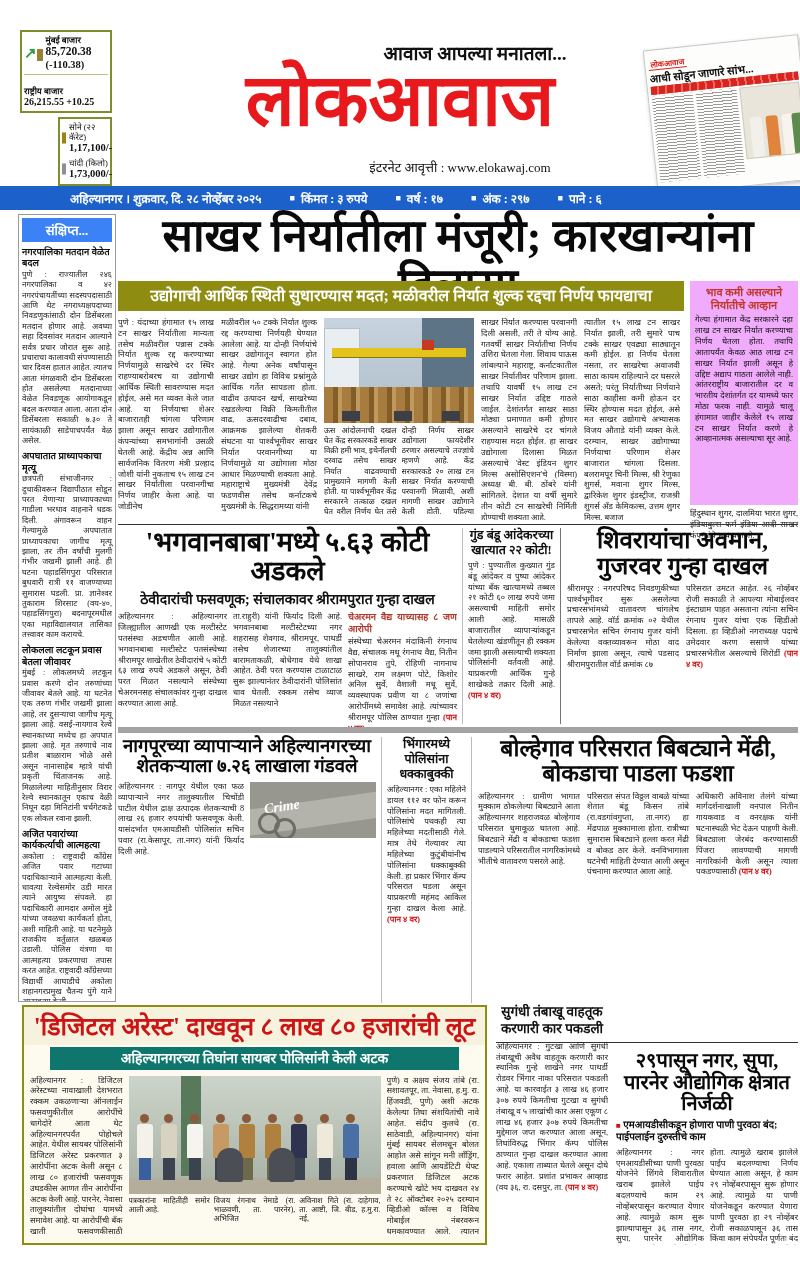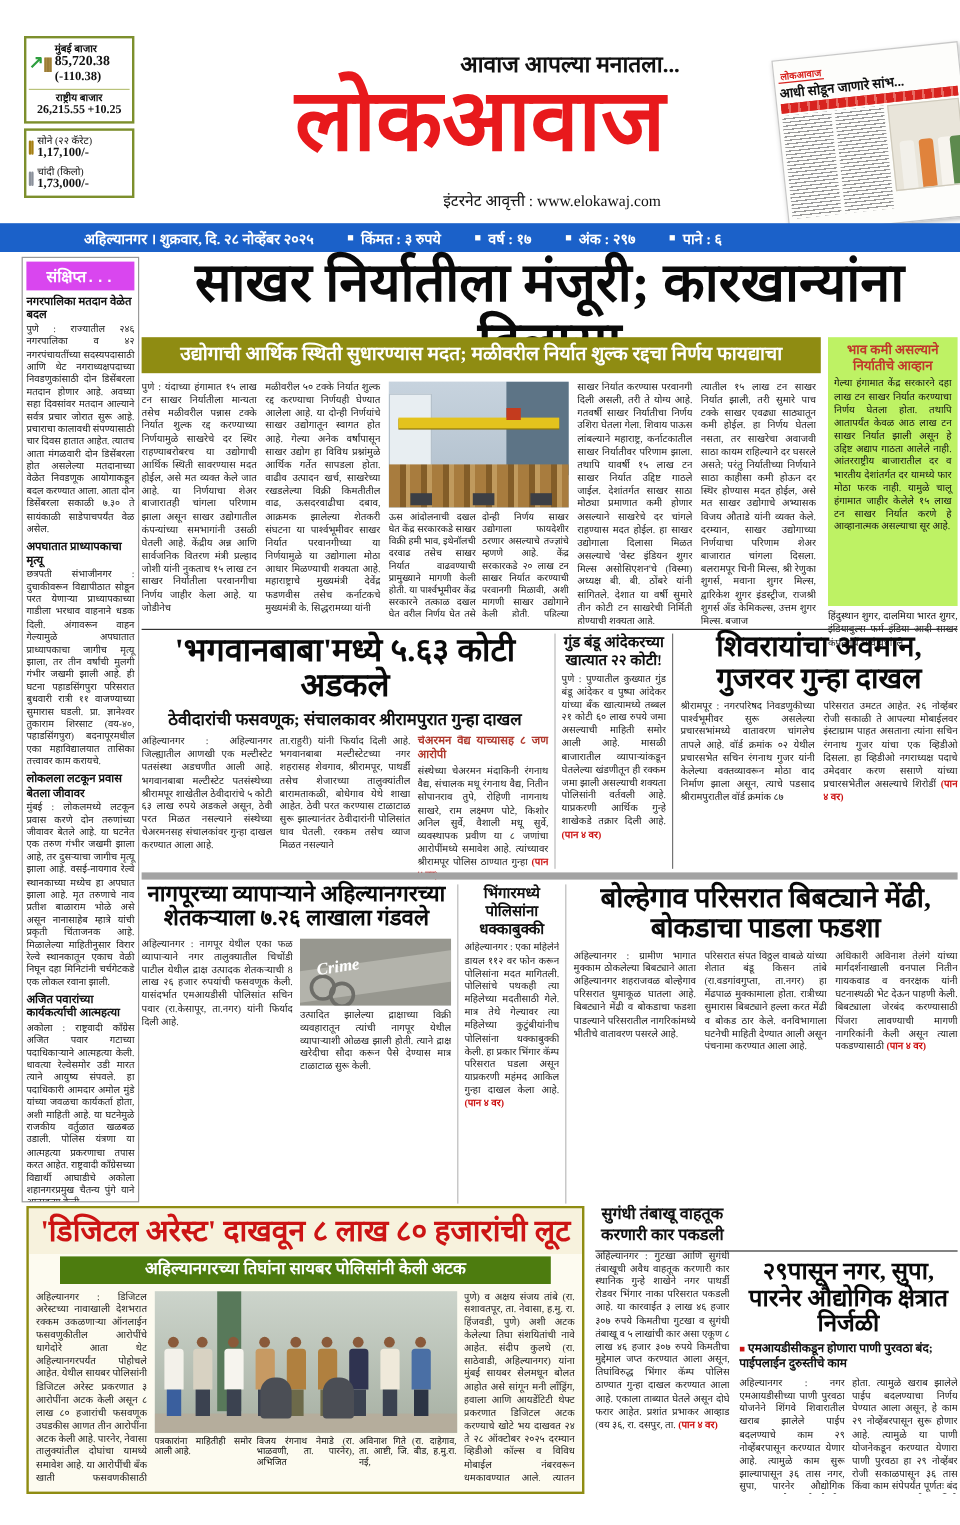--- a/index.html
+++ b/index.html
@@ -5,21 +5,21 @@
   html,body{margin:0;padding:0;background:#ffffff;}
   #page{position:relative;width:800px;height:1271px;background:#fff;overflow:hidden;
         font-family:"Liberation Serif",serif;color:#111;}
   .b{font-weight:bold;}
   .col{font-size:8.2px;line-height:1.32;text-align:justify;overflow:hidden;color:#1c1c1c;}
   .cont{color:#cc1111;font-weight:bold;}
   .hl{font-weight:bold;color:#0a0a0a;text-align:center;line-height:1.08;}
   
   .mbox{position:absolute;left:20px;top:30px;width:92px;}
   .mcell{border:2px solid #7d8f2d;background:#fff;padding:3px 2px;font-size:8.5px;line-height:1.2;}
-  .mcell+.mcell{margin-top:4px;}
+  .mcell+.mcell{margin-top:4px;margin-left:38px;}
   .mrow{display:flex;align-items:center;gap:3px;}
   .goldbar,.silverbar{width:22px;height:5px;border-radius:1px;margin:1px 0;}
   .goldbar{background:linear-gradient(#f3d95c,#caa01f);border:1px solid #a57f12;}
   .silverbar{background:linear-gradient(#e3e6ea,#a9afb8);border:1px solid #8b919b;}
   
   .tagline{position:absolute;left:330px;top:40px;width:290px;text-align:center;font-size:19px;font-weight:bold;}
   .masthead{position:absolute;left:130px;top:56px;width:540px;text-align:center;
             font-size:72px;font-weight:bold;color:#e8191c;line-height:1.25;}
   .webline{position:absolute;left:300px;top:158px;width:320px;text-align:center;font-size:13px;}
   
@@ -34,28 +34,28 @@
   .tphoto{width:58px;height:70px;background:#e9e5da;position:relative;overflow:hidden;border:1px solid #cfcabc;}
   .tp{position:absolute;bottom:0;width:12px;height:40px;border-radius:3px 3px 0 0;}
   
   .datebar{position:absolute;left:0;top:186px;width:800px;height:24px;background:#1b61c9;color:#fff;
            display:flex;align-items:center;font-size:12px;font-weight:bold;}
   .datebar .seg{white-space:nowrap;}
   .datebar .bullet{margin:0 6px 0 28px;font-size:9px;}
   
   .brief{position:absolute;left:18px;top:214px;width:98px;height:788px;border:1px solid #9a9a9a;
          padding:3px;box-sizing:border-box;overflow:hidden;background:#fff;}
-  .brief-h{background:#d946ef;color:#fff;font-weight:bold;font-size:13px;text-align:center;padding:3px 0;margin-bottom:4px;font-family:Liberation Mono, monospace;}
+  .brief-h{background:#3b82f6;color:#fff;font-weight:bold;font-size:13px;text-align:center;padding:3px 0;margin-bottom:4px;}
   .brief-t{font-size:9.5px;font-weight:bold;line-height:1.2;margin-top:5px;}
   .brief-b{font-size:8px;line-height:1.3;text-align:justify;color:#1c1c1c;}
   
   .lead-hl{position:absolute;left:116px;top:212px;width:684px;font-size:45px;}
   .lead-sub{position:absolute;left:118px;top:281px;width:566px;height:30px;background:#8f8c12;color:#fff;
             font-weight:bold;font-size:16px;text-align:center;line-height:30px;overflow:hidden;}
-  .sidebox{position:absolute;left:690px;top:281px;width:108px;height:224px;background:#bef264;
+  .sidebox{position:absolute;left:690px;top:281px;width:108px;height:224px;background:#f0abfc;
            padding:5px;box-sizing:border-box;overflow:hidden;}
   .sidebox-t{color:#c0392b;font-weight:bold;font-size:11px;text-align:center;line-height:1.2;margin-bottom:3px;}
   .sidebox-b{font-size:8.2px;line-height:1.32;text-align:justify;}
   .sidefoot{position:absolute;left:690px;top:509px;width:108px;font-size:8.2px;line-height:1.32;text-align:justify;}
   .lead-body{position:absolute;left:118px;top:318px;width:566px;height:202px;display:flex;gap:7px;}
   .lead-body .c{width:96px;height:202px;}
   .photowrap{width:150px;}
   .factory{width:150px;height:105px;position:relative;overflow:hidden;background:linear-gradient(#c7d3de,#aebdca);}
   .f-bldg{position:absolute;right:0;top:0;width:52px;height:78px;background:#5d7purple486;background:#5d7486;}
   .f-bldg2{position:absolute;left:0;top:10px;width:34px;height:60px;background:#e8eef2;border:1px solid #b5c1cb;}
@@ -94,21 +94,21 @@
   .b3m{width:90px;border-right:1px solid #bbb;padding:0 5px;box-sizing:border-box;}
   .b3m-hl{font-size:12.5px;line-height:1.2;text-align:center;font-weight:bold;margin-bottom:3px;}
   .b3m .col{height:215px;}
   .b3r{flex:1;padding-left:6px;}
   .b3r-hl{font-size:23px;}
   .b3rcols{display:flex;gap:7px;margin-top:5px;height:200px;}
   .b3rcols .col{flex:1;}
   
   .dbox{position:absolute;left:22px;top:1005px;width:465px;height:240px;border:2px solid #8f8c12;background:#fdfbf0;box-sizing:border-box;overflow:hidden;}
   .dbox-hl{color:#cc1414;font-size:25px;font-weight:bold;text-align:center;line-height:1.1;padding:6px 4px 4px;background:#f7f2dd;}
-  .dbox-sub{background:#4d7c0f;color:#fff;font-size:14px;font-weight:bold;text-align:center;height:23px;line-height:23px;margin:2px 26px;overflow:hidden;}
+  .dbox-sub{background:#0f766e;color:#fff;font-size:14px;font-weight:bold;text-align:center;height:23px;line-height:23px;margin:2px 26px;overflow:hidden;}
   .dbox-body{display:flex;gap:6px;padding:4px 6px;}
   .dbox-body .col{width:94px;height:158px;}
   .dphotowrap{width:252px;}
   .dphoto{width:252px;height:118px;background:linear-gradient(#ccd4cb,#a7b0a3);position:relative;overflow:hidden;}
   .dfloor{position:absolute;bottom:0;width:100%;height:16px;background:#b5ad9c;}
   .ddoor{position:absolute;left:52px;top:0;width:20px;height:100px;background:#58795a;}
   .person{position:absolute;bottom:14px;width:20px;}
   .person .hd{width:9px;height:9px;border-radius:50%;background:#8a5a3a;margin:0 auto;}
   .person .bd{width:16px;height:34px;margin:1px auto 0;border-radius:3px 3px 0 0;}
   .person .lg{width:12px;height:22px;margin:0 auto;background:#3b4250;}
@@ -137,21 +137,21 @@
     <div class="mcell">
       <div class="mrow">
         <span><span class="arrow">↗</span>
           <span class="coins"></span><span class="coins"></span><span class="coins"></span></span>
         <span>
           <span class="b">मुंबई बाजार</span><br>
           <span class="b" style="font-size:11.5px">85,720.38</span><br>
           <span class="b" style="font-size:10.5px">(-110.38)</span>
         </span>
       </div>
-      <div style="text-align:center;border-top:1px solid #b9c27a;margin-top:2px;padding-top:1px;">
+      <div style="text-align:left;border-top:1px solid #b9c27a;margin-top:2px;padding-top:11px;">
         <span class="b">राष्ट्रीय बाजार</span><br>
         <span class="b" style="font-size:10px">26,215.55</span>
         <span class="b" style="font-size:10px">+10.25</span>
       </div>
     </div>
     <div class="mcell">
       <div class="mrow">
         <span><span class="goldbar"></span><span class="goldbar"></span></span>
         <span>
           <span>सोने (२२ कॅरेट)</span><br>
@@ -290,21 +290,20 @@
       <div class="b3l-hl hl">नागपूरच्या व्यापाऱ्याने अहिल्यानगरच्या शेतकऱ्याला ७.२६ लाखाला गंडवले</div>
       <div class="b3cols">
         <div class="col">अहिल्यानगर : नागपूर येथील एका फळ व्यापाऱ्याने नगर तालुक्यातील चिचोंडी पाटील येथील द्राक्ष उत्पादक शेतकऱ्याची 8 लाख २६ हजार रुपयांची फसवणूक केली. यासंदर्भात एमआयडीसी पोलिसांत सचिन पवार (रा.केसापूर, ता.नगर) यांनी फिर्याद दिली आहे.</div>
         <div class="col">
           <div class="crime">
             <div class="crime-band"></div>
             <div class="crime-ring" style="left:8px;top:30px;"></div>
             <div class="crime-ring" style="left:24px;top:36px;"></div>
             <div class="crime-txt">Crime</div>
           </div>
-          <span>उत्पादित झालेल्या द्राक्षाच्या विक्री व्यवहारातून त्यांची नागपूर येथील व्यापाऱ्याशी ओळख झाली होती. त्याने द्राक्ष खरेदीचा सौदा करून पैसे देण्यास मात्र टाळाटाळ सुरू केली.</span>
         </div>
       </div>
     </div>
     <div class="b3m">
       <div class="b3m-hl">भिंगारमध्ये पोलिसांना धक्काबुक्की</div>
       <div class="col">
         <span>अहिल्यानगर : एका महिलेने डायल ११२ वर फोन करून पोलिसांना मदत मागितली. पोलिसांचे पथकही त्या महिलेच्या मदतीसाठी गेले. मात्र तेथे गेल्यावर त्या महिलेच्या कुटुंबीयांनीच पोलिसांना धक्काबुक्की केली. हा प्रकार भिंगार कॅम्प परिसरात घडला असून याप्रकरणी महंमद आकिल गुन्हा दाखल केला आहे.</span>
         <span class="cont">(पान ४ वर)</span>
       </div>
     </div>

